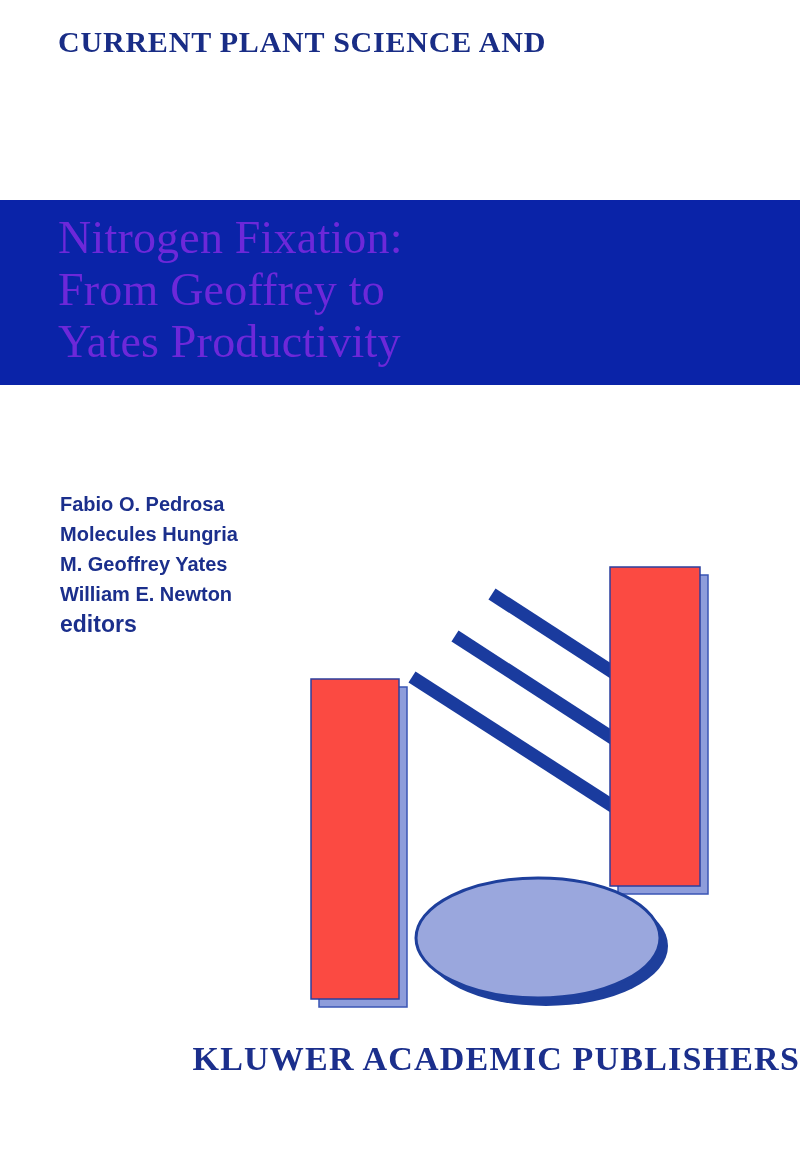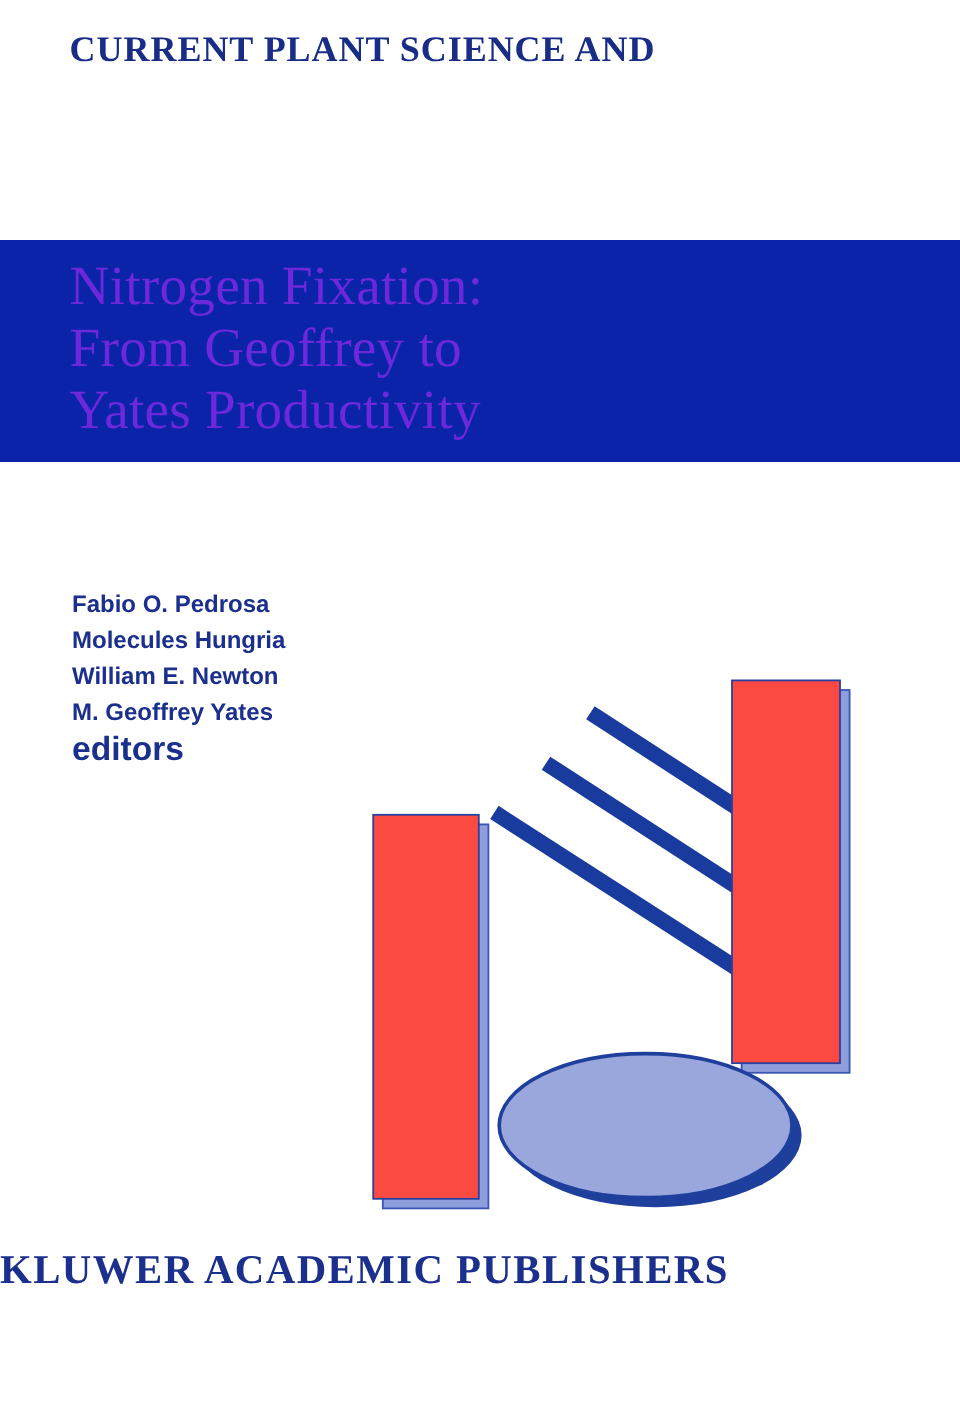--- a/index.html
+++ b/index.html
@@ -71,42 +71,42 @@
     font-family: "Liberation Sans", sans-serif;
     font-weight: bold;
     font-size: 20px;
     line-height: 30px;
     color: #1b2f8c;
     white-space: nowrap;
   }
   .editor-role {
     font-family: "Liberation Sans", sans-serif;
     font-weight: bold;
-    font-size: 28px;
+    font-size: 23px;
     line-height: 30px;
     color: #1b2f8c;
   }
 
   
   .artwork {
     position: absolute;
     left: 0;
     top: 0;
     width: 800px;
     height: 1170px;
     pointer-events: none;
   }
 
   
   .publisher {
     position: absolute;
     left: 0;
     top: 1040px;
     width: 800px;
-    text-align: left;
+    text-align: right;
   }
   .publisher-text {
     font-family: "Liberation Serif", serif;
     font-weight: bold;
     font-size: 34px;
     letter-spacing: 1.2px;
     color: #1b2f8c;
     white-space: nowrap;
   }
 </style>
@@ -122,22 +122,22 @@
   <div class="title-band"></div>
   <div class="title-lines">
     <div class="title-line">Nitrogen Fixation:</div>
     <div class="title-line">From Geoffrey to</div>
     <div class="title-line">Yates Productivity</div>
   </div>
 
   <div class="editors-block">
     <div class="editor-line">Fabio O. Pedrosa</div>
     <div class="editor-line">Molecules Hungria</div>
+    <div class="editor-line">M. Geoffrey Yates</div>
     <div class="editor-line">William E. Newton</div>
-    <div class="editor-line">M. Geoffrey Yates</div>
     <div class="editor-role">editors</div>
   </div>
 
   <svg class="artwork" width="800" height="1170" viewBox="0 0 800 1170">
 
     <rect x="319" y="687" width="88" height="320" fill="#8e9ddb" stroke="#3a56b5" stroke-width="1.5"></rect>
     <rect x="311" y="679" width="88" height="320" fill="#fb4a42" stroke="#2b3f9e" stroke-width="1.5"></rect>
 
     <line x1="412" y1="677" x2="614" y2="807" stroke="#1a3b9e" stroke-width="13"></line>
     <line x1="455" y1="636" x2="614" y2="739" stroke="#1a3b9e" stroke-width="13"></line>

